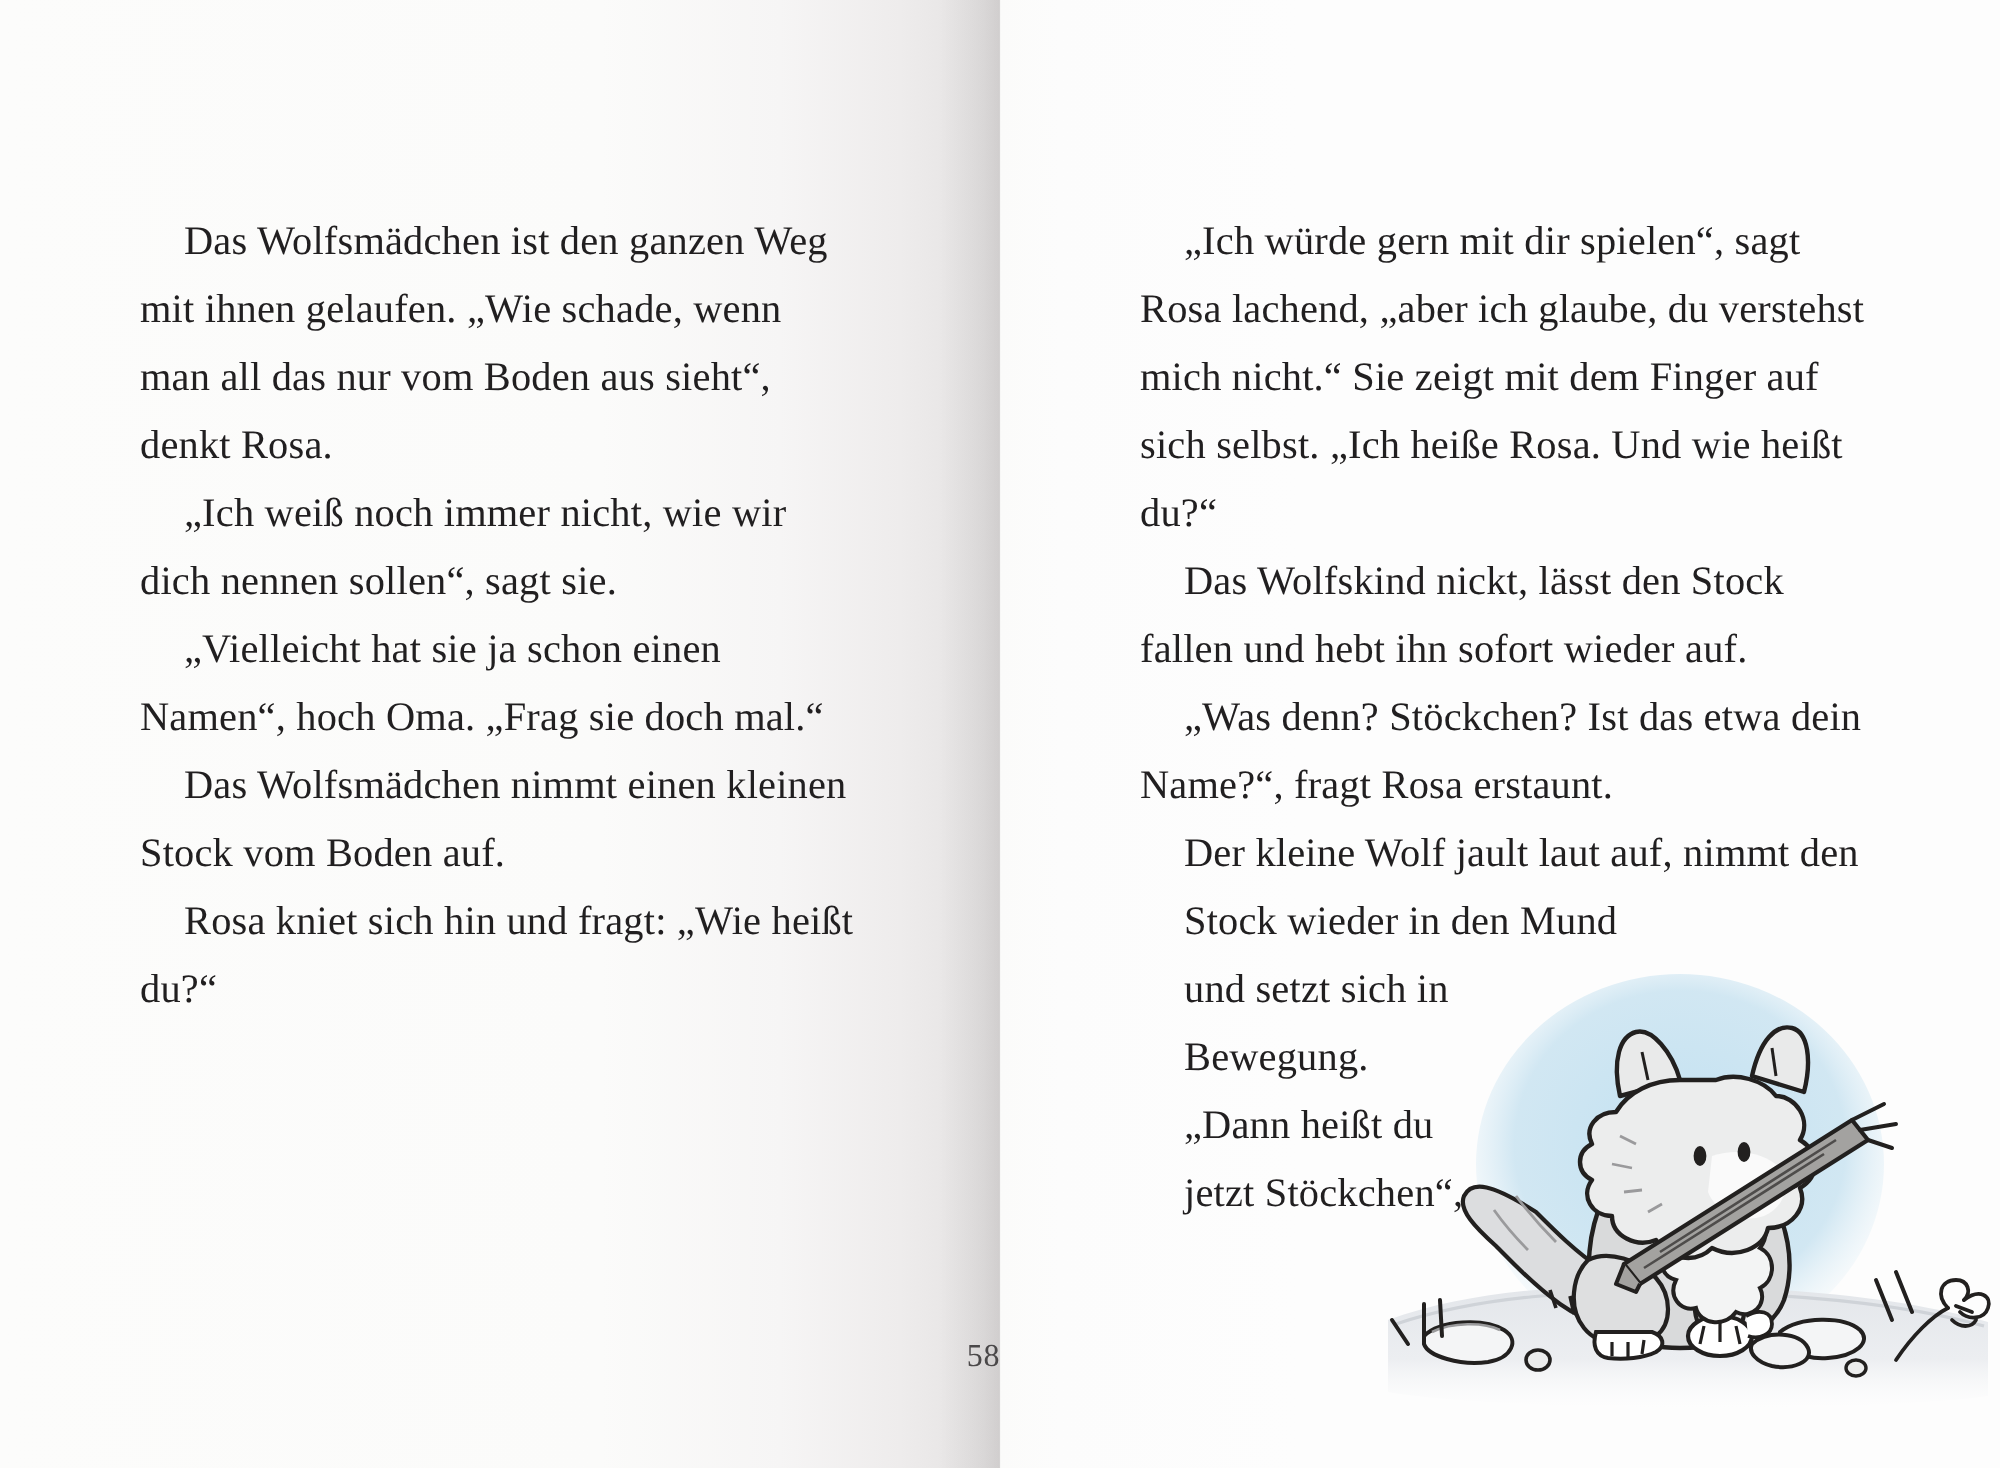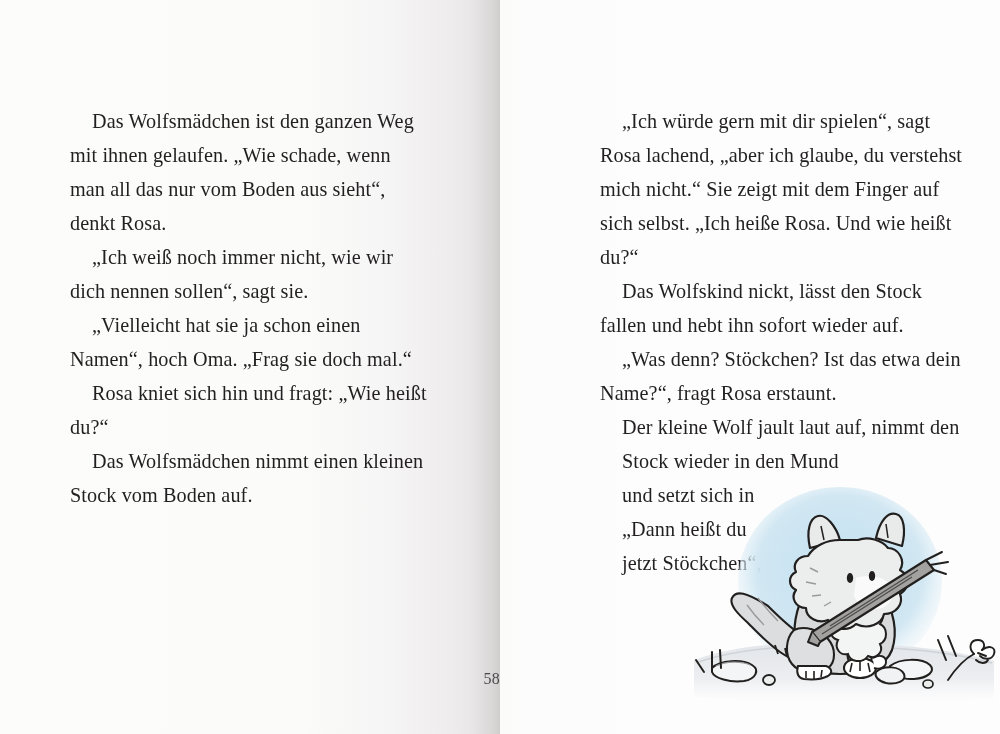--- a/index.html
+++ b/index.html
@@ -71,21 +71,21 @@
     line-height: 34px;
     letter-spacing: 0.1px;
     text-rendering: optimizeLegibility;
   }
   .col-left {
     left: 70px;
     top: 104px;
     width: 360px;
   }
   .col-right {
-    left: 600px;
+    left: 570px;
     top: 104px;
     width: 365px;
   }
   .textcol p {
     margin: 0;
     text-indent: 22px;
   }
 
   .short-line { display: block; }
 
@@ -134,27 +134,27 @@
       <span>„Ich weiß noch immer nicht, wie wir dich</span>
       <span>nennen sollen“, sagt sie.</span>
     </p>
 
     <p>
       <span>„Vielleicht hat sie ja schon einen Namen“,</span>
       <span>hoch Oma. „Frag sie doch mal.“</span>
     </p>
 
     <p>
+      <span>Das Wolfsmädchen nimmt einen kleinen</span>
+      <span>Stock vom Boden auf.</span>
+    </p>
+
+    <p>
       <span>Rosa kniet sich hin und fragt: „Wie heißt</span>
       <span>du?“</span>
-    </p>
-
-    <p>
-      <span>Das Wolfsmädchen nimmt einen kleinen</span>
-      <span>Stock vom Boden auf.</span>
     </p>
 
   </div>
 
   <div class="pagenum">58</div>
 
   <div class="textcol col-right">
 
     <p>
       <span>„Ich würde gern mit dir spielen“, sagt Rosa</span>
@@ -171,20 +171,21 @@
 
     <p>
       <span>„Was denn? Stöckchen? Ist das etwa dein</span>
       <span>Name?“, fragt Rosa erstaunt.</span>
     </p>
 
     <p>
       <span class="short-line" style="text-indent:22px;">Der kleine Wolf jault laut auf, nimmt den</span>
       <span class="short-line">Stock wieder in den Mund</span>
       <span class="short-line">und setzt sich in</span>
+      <span class="short-line">Bewegung.</span>
     </p>
 
     <p>
       <span class="short-line" style="text-indent:22px;">„Dann heißt du</span>
       <span class="short-line">jetzt Stöckchen“,</span>
     </p>
 
   </div>
 
   <div class="illus">

